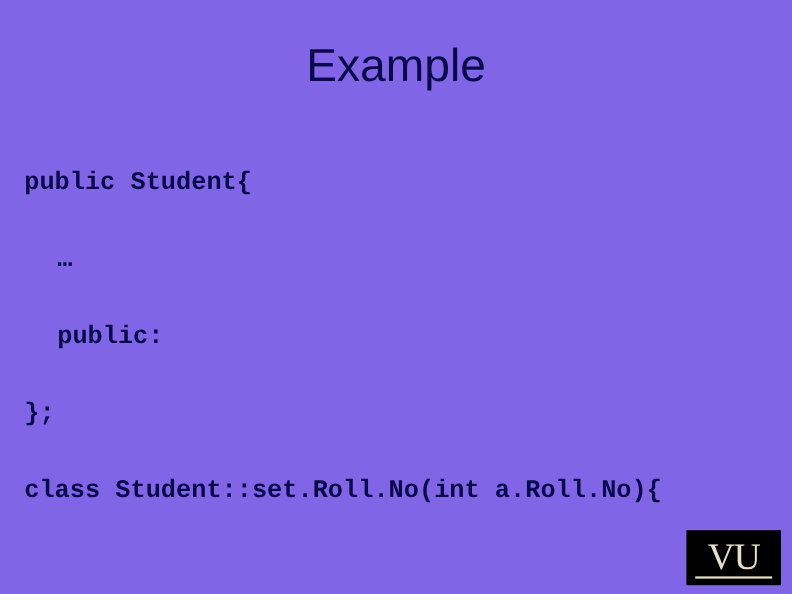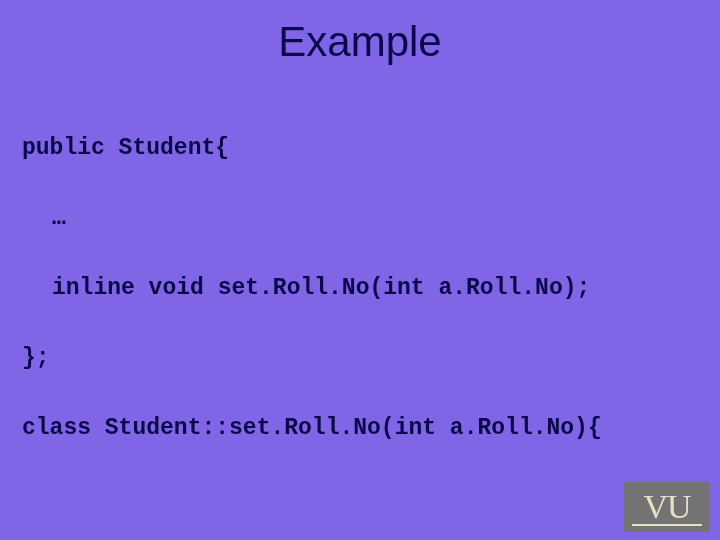--- a/index.html
+++ b/index.html
@@ -7,42 +7,42 @@
   body {
     background: #8066e6;
     font-family: Verdana, Geneva, sans-serif;
     position: relative;
   }
   .title {
     text-align: center;
     color: #0a0a4a;
     font-size: 42px;
     font-weight: 400;
-    padding-top: 18px;
+    padding-top: 36px;
     padding-bottom: 30px;
     font-family: Verdana, Geneva, sans-serif;
   }
   .code {
     padding-left: 22px;
     padding-right: 22px;
     color: #0a0a4a;
     font-family: "Courier New", Courier, monospace;
     font-weight: bold;
     font-size: 23px;
     line-height: 1.52;
     white-space: pre;
   }
   .indent { padding-left: 30px; }
   .logo {
     position: absolute;
     right: 10px;
     bottom: 8px;
     width: 86px;
     height: 50px;
-    background: #737373;
+    background: #000000;
     display: flex;
     align-items: center;
     justify-content: center;
   }
   .logo-text {
     font-family: Georgia, "Times New Roman", serif;
     font-size: 34px;
     color: #e6e0c8;
     letter-spacing: -1px;
     font-weight: 400;
@@ -57,21 +57,21 @@
   }
 </style>
 </head>
 <body>
 
 <div class="title">Example</div>
 
 <div class="code">
 <div>public Student{</div>
 <div class="indent">…</div>
-<div class="indent">inline void set.Roll.No(int a.Roll.No);</div>
+<div class="indent">public:</div>
 <div>};</div>
 <div>class Student::set.Roll.No(int a.Roll.No){</div>
 
 
 
 </div>
 
 <div class="logo">
   <span class="logo-text">VU</span>
   <div class="logo-underline"></div>

